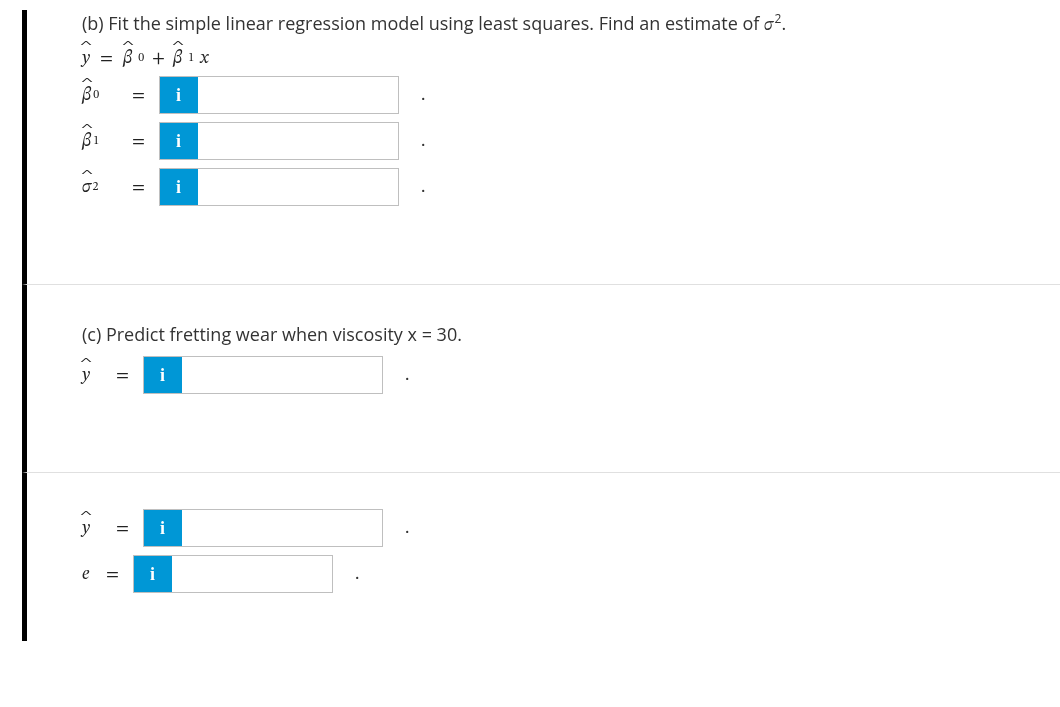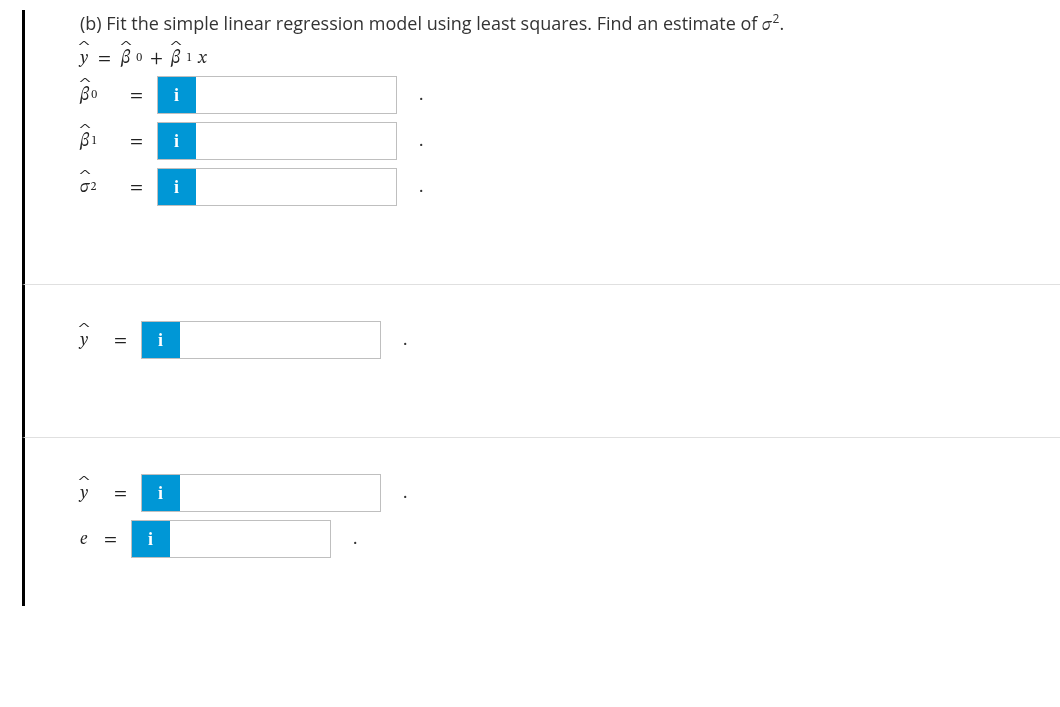--- a/index.html
+++ b/index.html
@@ -14,21 +14,21 @@
       width: 1060px;
       height: 707px;
       padding: 0;
     }
     .container {
       padding: 10px 0 0 0;
     }
     .section {
       padding: 10px 55px 40px 55px;
       border-bottom: 1px solid #e0e0e0;
-      border-left: 3px solid #000000;
+      border-left: 5px solid #000000;
       margin-left: 22px;
     }
     .section:last-child {
       border-bottom: none;
     }
     .question-text {
       font-size: 18px;
       color: #333;
       margin-bottom: 8px;
       line-height: 1.5;
@@ -198,20 +198,21 @@
       <span class="equals">=</span>
       <div class="input-group">
         <div class="info-btn">i</div>
         <input type="text" class="answer-input" style="">
       </div>
       <span class="period">.</span>
     </div>
   </div>
 
   <div class="section section-c">
+    <div class="question-text">(c) Predict fretting wear when viscosity x = 30.</div>
     <div class="answer-row">
       <span class="var-label" style="min-width:20px;">
         <span class="hat math-var">y</span>
       </span>
       <span class="equals">=</span>
       <div class="input-group">
         <div class="info-btn">i</div>
         <input type="text" class="answer-input" style="">
       </div>
       <span class="period">.</span>

